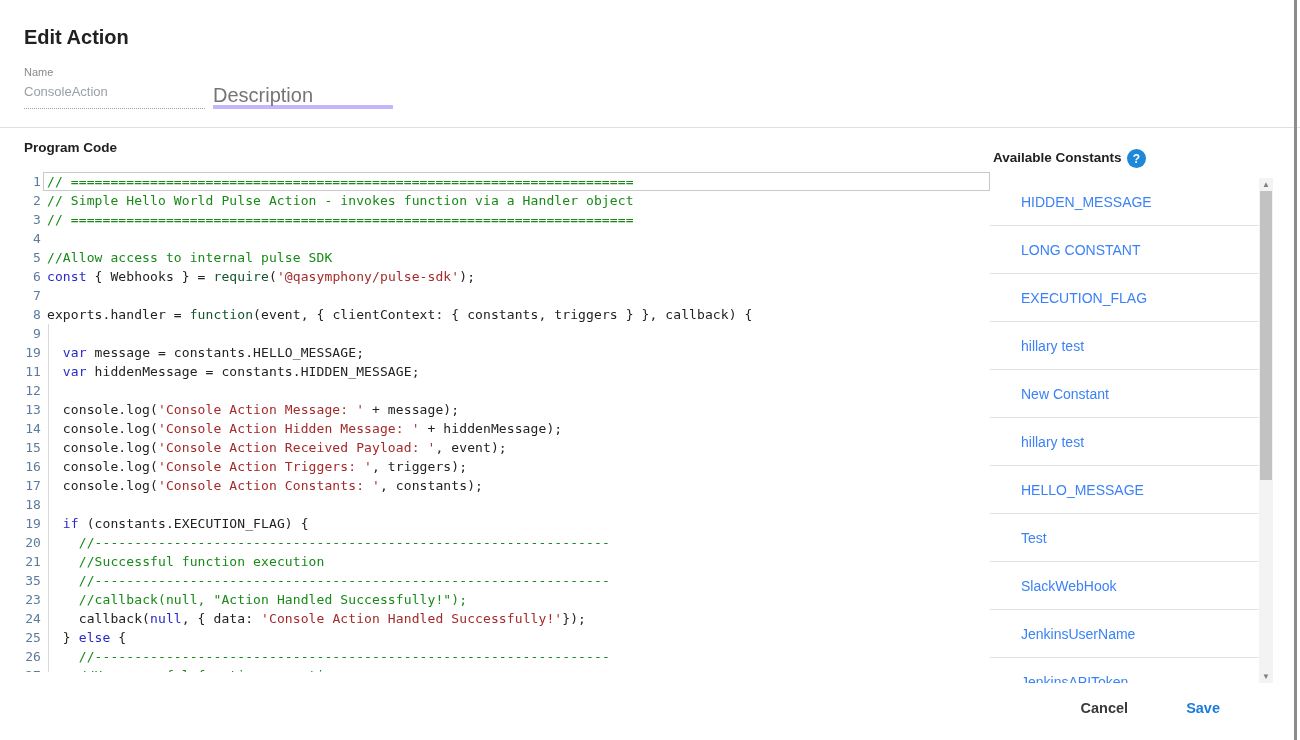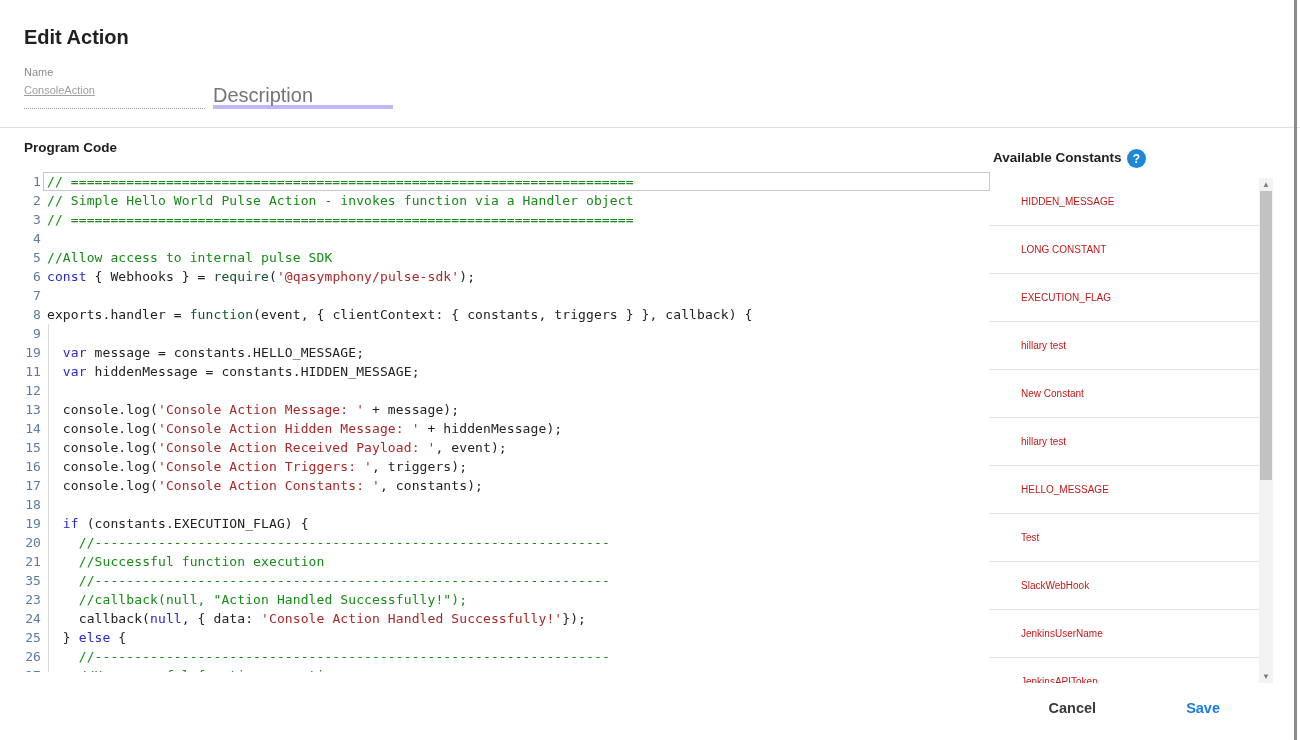--- a/index.html
+++ b/index.html
@@ -8,21 +8,21 @@
     position:relative; overflow:hidden; background:#ffffff;
     font-family:"Liberation Sans", sans-serif; color:#212121;
   }
   .right-edge { position:absolute; left:1294px; top:0; width:3px; height:740px; background:#8c8c8c; }
 
   
   .page-title { position:absolute; left:24px; top:26px; font-size:20px; font-weight:600; color:#212121; }
   .field-label { position:absolute; left:24px; top:66px; font-size:11px; color:#8a8a8a; }
   .name-field {
     position:absolute; left:24px; top:84px; width:181px; height:25px;
-    font-size:11px; color:#9aa0a6; border-bottom:1px dotted #9e9e9e;text-decoration:underline;
+    font-size:13px; color:#9aa0a6; border-bottom:1px dotted #9e9e9e;
   }
   .desc-field {
     position:absolute; left:213px; top:84px; width:180px; height:25px;
     font-size:20px; color:#757575; border-bottom:4px solid #c4b5fd;
   }
   .header-divider { position:absolute; left:0; top:127px; width:1300px; height:1px; background:#e0e0e0; }
 
   
   .section-label { position:absolute; left:24px; top:140px; font-size:13.5px; font-weight:700; color:#212121; }
   .code-editor {
@@ -47,31 +47,31 @@
     position:absolute; left:1127px; top:149px; width:19px; height:19px; border-radius:50%;
     background:#1d87d8; color:#fff; font-size:12px; font-weight:700;
     display:flex; align-items:center; justify-content:center; cursor:pointer;
   }
   .constants-list {
     position:absolute; left:990px; top:178px; width:283px; height:505px;
     overflow:hidden; background:#fff;
   }
   .constant-item {
     height:48px; width:269px; display:flex; align-items:center; padding-left:31px;
-    font-size:10px; color:#b91c1c; border-bottom:1px solid #e3e3e3; cursor:pointer;
+    font-size:14px; color:#3b82f6; border-bottom:1px solid #e3e3e3; cursor:pointer;
   }
   .scrollbar { position:absolute; right:0; top:0; width:14px; height:505px; background:#f3f3f3; }
   .sb-btn { position:absolute; left:0; width:14px; height:13px; color:#7f7f7f; font-size:8px;
     display:flex; align-items:center; justify-content:center; }
   .sb-up { top:0; }
   .sb-down { bottom:0; }
   .sb-thumb { position:absolute; left:1px; top:13px; width:12px; height:289px; background:#c2c2c2; }
 
   
-  .footer { position:absolute; top:700px; left:0; width:1273px; display:flex; justify-content:flex-end; gap:90px; padding-right:53px; }
+  .footer { position:absolute; top:700px; left:0; width:1273px; display:flex; justify-content:flex-end; gap:58px; padding-right:53px; }
   .btn { font-size:14.5px; font-weight:600; background:none; border:none; cursor:pointer; font-family:"Liberation Sans",sans-serif; }
   .btn-cancel { color:#3a3a3a; }
   .btn-save { color:#1a7cd8; }
 </style>
 </head>
 <body>
 
 <h1 class="page-title">Edit Action</h1>
 
 <div class="field-label">Name</div>

